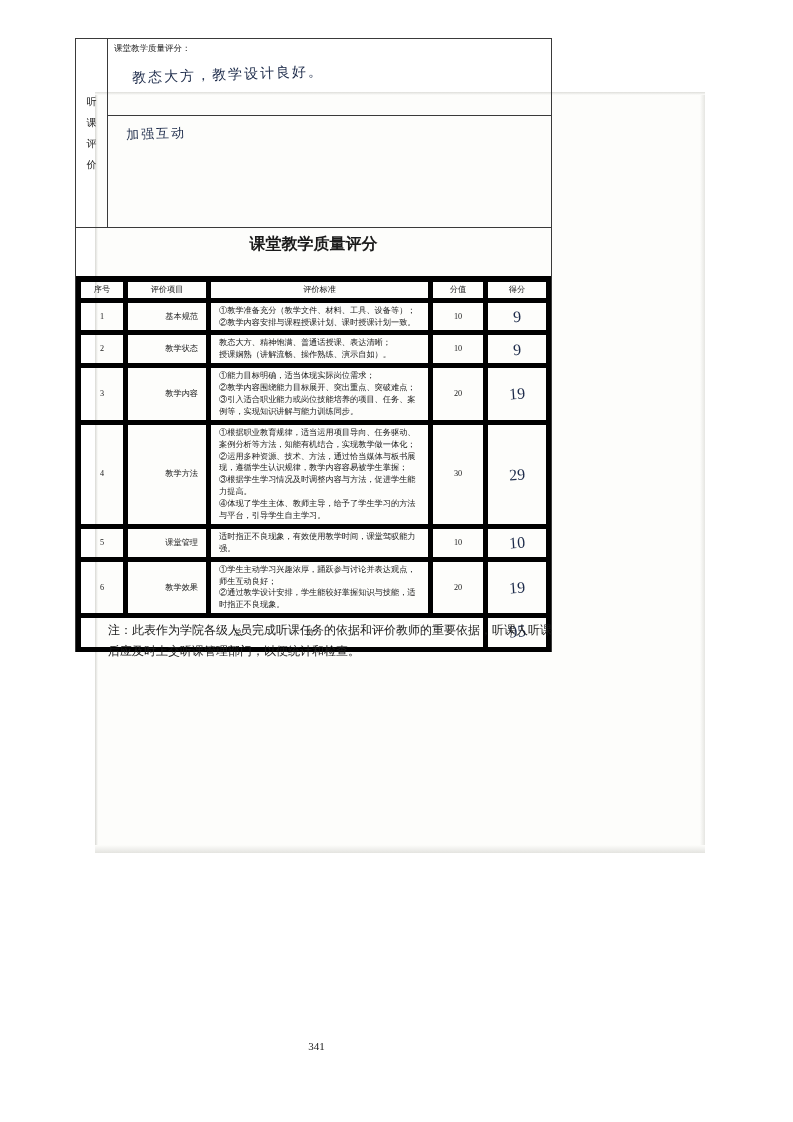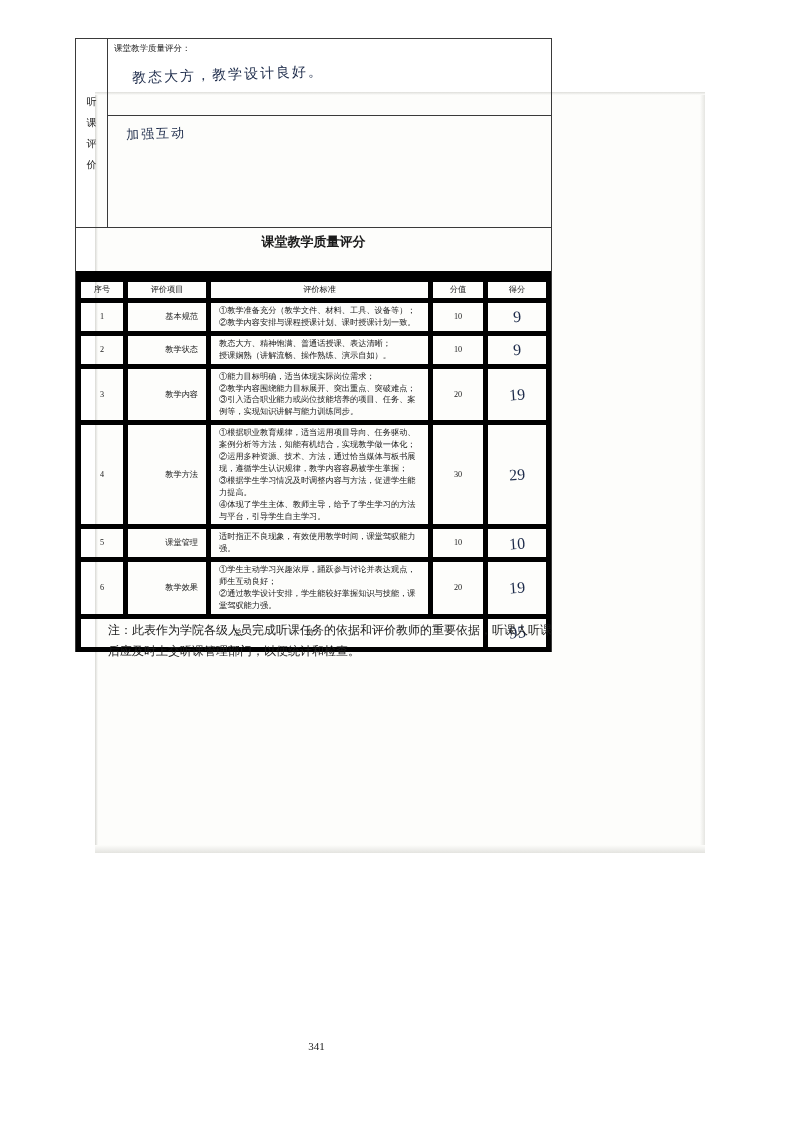--- a/index.html
+++ b/index.html
@@ -124,24 +124,24 @@
     display: inline-block;
   }
   .hand-small {
     font-size: 13px;
   }
 
   
   .score-title {
     text-align: center;
     font-weight: bold;
-    font-size: 13px;
+    font-size: 16px;
     padding: 4px 0 20px;
     font-family: "Liberation Serif", serif;
-    border-bottom: 6px solid #000000;
+    border-bottom: 1px solid #000000;
   }
   table.score {
     width: 100%;
     border-collapse: collapse;
     font-family: "Liberation Serif", serif;
     table-layout: fixed;
   }
   table.score td, table.score th {
     border: 5px solid #000000;
     padding: 2px 8px;
@@ -286,21 +286,21 @@
         <td class="c-no">5</td>
         <td class="c-item">课堂管理</td>
         <td class="c-std" style="white-space:pre-line;">适时指正不良现象，有效使用教学时间，课堂驾驭能力强。</td>
         <td class="c-val">10</td>
         <td class="c-got"><span class="mark">10</span></td>
       </tr>
       <tr>
         <td class="c-no">6</td>
         <td class="c-item">教学效果</td>
         <td class="c-std" style="white-space:pre-line;">①学生主动学习兴趣浓厚，踊跃参与讨论并表达观点，师生互动良好；
-②通过教学设计安排，学生能较好掌握知识与技能，课堂驾驭能力强。</td>
+②通过教学设计安排，学生能较好掌握知识与技能，适时指正不良现象。</td>
         <td class="c-val">20</td>
         <td class="c-got"><span class="mark">19</span></td>
       </tr>
       <tr class="total-row">
         <td colspan="4" class="total-label">总　　分</td>
         <td class="c-got"><span class="total-mark">95</span></td>
       </tr>
     </tbody>
   </table>
 </div>

